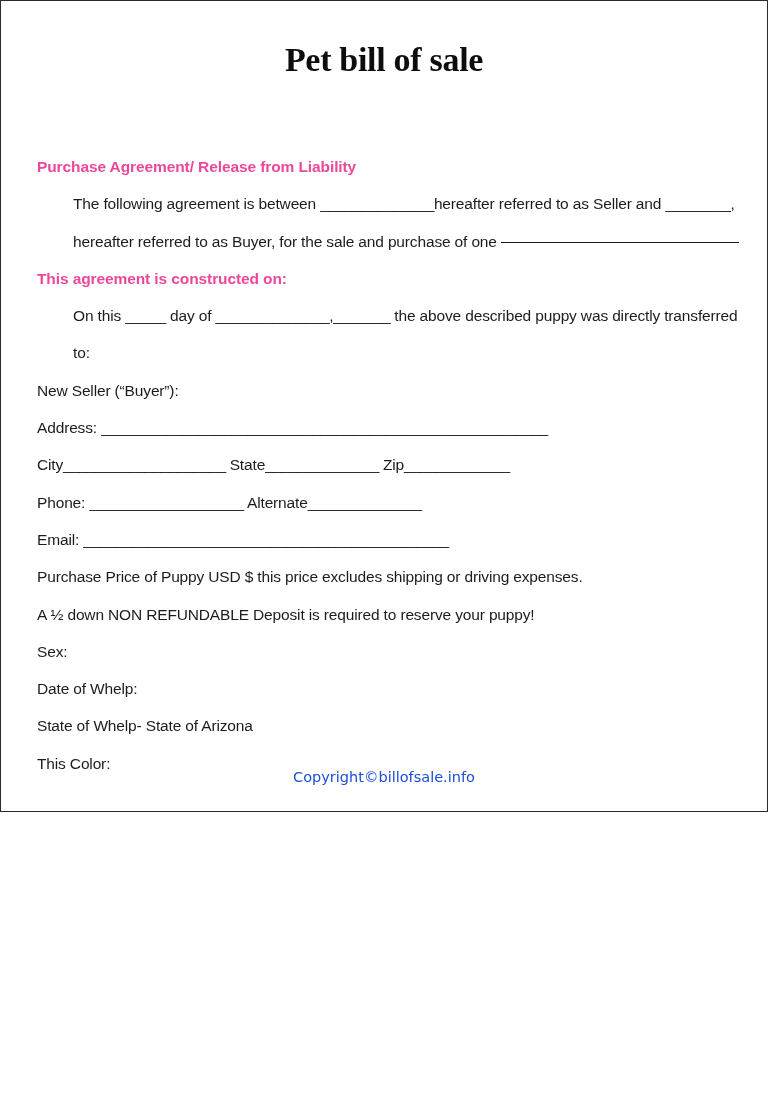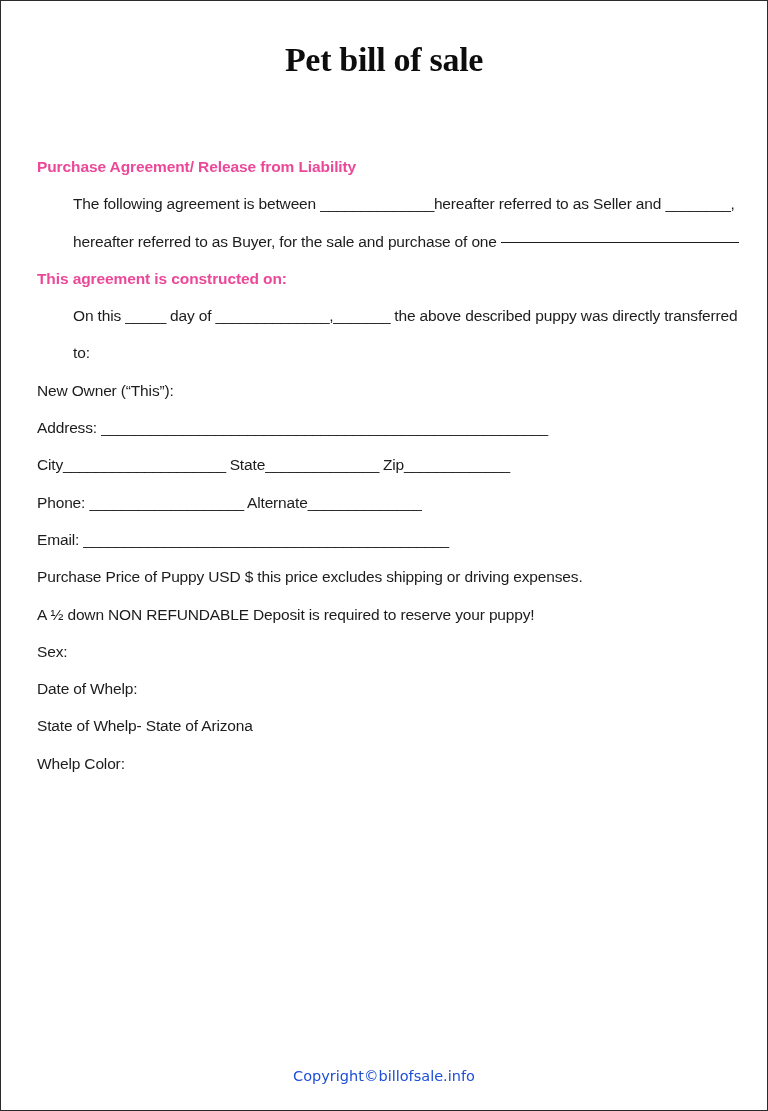--- a/index.html
+++ b/index.html
@@ -12,21 +12,21 @@
     height: 1111px;
     font-family: "Liberation Sans", sans-serif;
     color: #1a1a1a;
     overflow: hidden;
   }
 
   .page {
     position: relative;
     box-sizing: border-box;
     width: 768px;
-    height: 1111px;
+    height: 812px;
     background: #ffffff;
     border: 1px solid #2b2b2b;
   }
 
   .page-title {
     text-align: center;
     font-family: "Liberation Serif", "DejaVu Serif", serif;
     font-weight: bold;
     font-size: 34px;
     line-height: 1;
@@ -99,40 +99,40 @@
     <div class="line heading">Purchase Agreement/ Release from Liability</div>
 
     <div class="line wrap"><span>The following agreement is between </span><span class="blank">______________</span><span>hereafter referred to as Seller and </span><span class="blank">________</span><span>,</span></div>
 
     <div class="line wrap"><span>hereafter referred to as Buyer, for the sale and purchase of one </span><span class="rule rule-long"></span></div>
 
     <div class="line heading">This agreement is constructed on:</div>
 
     <div class="line wrap"><span>On this </span><span class="blank">_____</span><span> day of </span><span class="blank">______________</span><span>,</span><span class="blank">_______</span><span> the above described puppy was directly transferred to:</span></div>
 
-    <div class="line">New Owner (“This”):</div>
+    <div class="line">New Seller (“Buyer”):</div>
 
     <div class="line"><span>Address: </span><span class="blank">_______________________________________________________</span></div>
 
     <div class="line"><span>City</span><span class="blank">____________________</span><span> State</span><span class="blank">______________</span><span> Zip</span><span class="blank">_____________</span></div>
 
     <div class="line"><span>Phone: </span><span class="blank">___________________</span><span> Alternate</span><span class="blank">______________</span></div>
 
     <div class="line"><span>Email: </span><span class="blank">_____________________________________________</span></div>
 
     <div class="line">Purchase Price of Puppy USD $ this price excludes shipping or driving expenses.</div>
 
     <div class="line">A ½ down NON REFUNDABLE Deposit is required to reserve your puppy!</div>
 
     <div class="line">Sex:</div>
 
     <div class="line">Date of Whelp:</div>
 
     <div class="line">State of Whelp- State of Arizona</div>
 
-    <div class="line">Whelp Color:</div>
+    <div class="line">This Color:</div>
 
 
   </div>
 
   <div class="footer">Copyright©billofsale.info</div>
 
 </div>
 
 </body></html>

